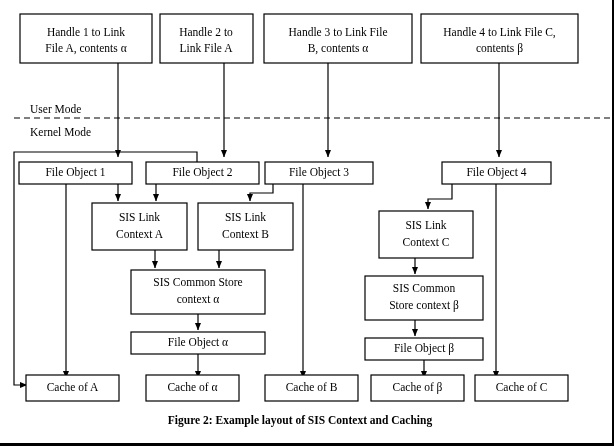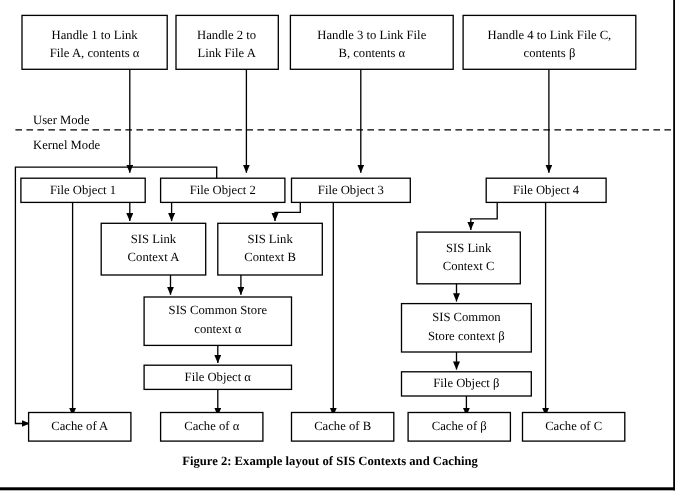--- a/index.html
+++ b/index.html
@@ -197,15 +197,15 @@
     <g>
       <rect class="node-box" x="371" y="375" width="93" height="26"></rect>
       <text class="node-label" x="417.5" y="388">Cache of β</text>
     </g>
     <g>
       <rect class="node-box" x="475" y="375" width="93" height="26"></rect>
       <text class="node-label" x="521.5" y="388">Cache of C</text>
     </g>
   </svg>
 
-  <div class="caption-text">Figure 2: Example layout of SIS Contexts and Caching</div>
+  <div class="caption-text">Figure 2: Example layout of SIS Context and Caching</div>
 
 </div>
 
 </body></html>

